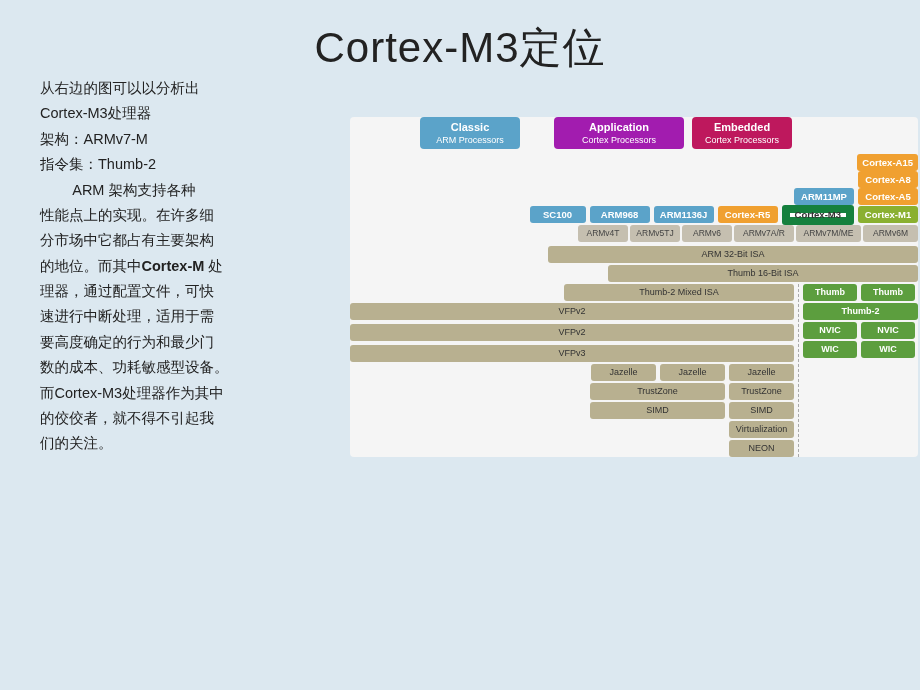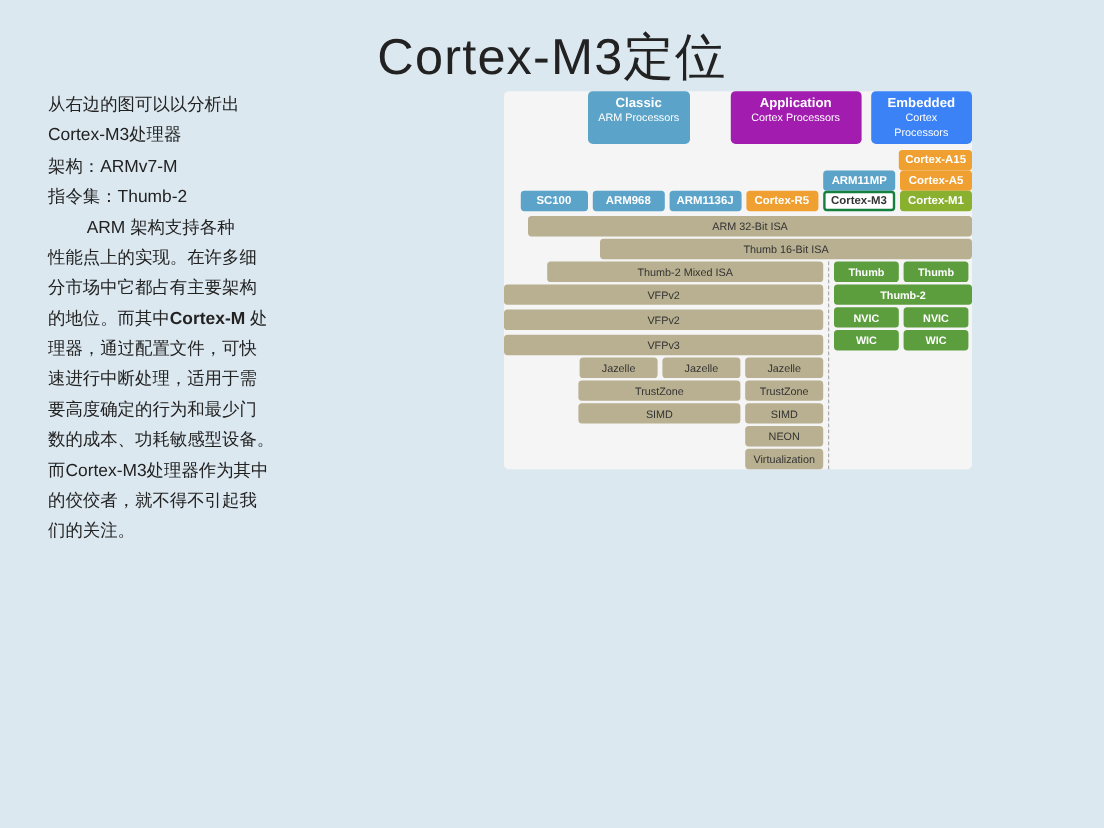--- a/index.html
+++ b/index.html
@@ -23,21 +23,21 @@
       text-align: center;
       font-size: 42px;
       font-weight: 300;
       color: #222;
       letter-spacing: 1px;
     }
 
     .content-area {
       display: flex;
       gap: 30px;
-      align-items: flex-start;
+      align-items: flex-end;
     }
 
     .text-panel {
       width: 280px;
       font-size: 14px;
       color: #222;
       line-height: 1.7;
       flex-shrink: 0;
     }
 
@@ -45,35 +45,35 @@
       flex: 1;
       display: flex;
       flex-direction: column;
       align-items: center;
     }
 
     
     .diagram {
       background: #f5f5f5;
       border-radius: 4px;
-      width: 390px;
+      width: 568px;
       font-size: 11px;
     }
 
     .category-badge {
       border-radius: 4px;
       padding: 4px 8px;
       text-align: center;
       font-size: 11px;
       font-weight: bold;
       color: white;
     }
     .cat-classic { background: #5ba3c9; width: 100px; }
     .cat-application { background: #a21caf; width: 130px; }
-    .cat-embedded { background: #3b82f6; width: 100px; }
+    .cat-embedded { background: #be185d; width: 100px; }
 
     .cat-sub {
       font-size: 9px;
       font-weight: normal;
     }
 
     .grid-row {
       display: flex;
       gap: 4px;
       align-items: center;
@@ -92,21 +92,21 @@
       justify-content: center;
       min-width: 56px;
     }
 
     .cell-w60 { min-width: 60px; }
 
     .c-blue { background: #5ba3c9; color: white; }
     .c-orange { background: #f0a030; color: white; }
     .c-green { background: #8ab030; color: white; }
     .c-beige { background: #c5bfb0; color: #444; font-weight: normal; }
-    .c-white-orange { background: white; border: 2px solid #15803d; color: #333; }
+    .c-white-orange { background: white; border: 8px solid #15803d; color: #333; }
     .c-green2 { background: #5c9e3e; color: white; }
     .c-tan { background: #b8b090; color: #333; font-weight: normal; }
   </style>
 </head>
 <body>
 
 <div class="page">
   <h1 class="title">Cortex-M3定位</h1>
 
   <div class="content-area">
@@ -144,37 +144,48 @@
           <div class="category-badge cat-embedded" style="margin-left:4px;">
             Embedded<br><span class="cat-sub">Cortex Processors</span>
           </div>
         </div>
 
         <div class="grid-row">
           <div class="cell c-orange cell-w60">Cortex-A15</div>
         </div>
 
 
+        <div class="grid-row">
+          <div class="cell c-orange cell-w60">Cortex-A8</div>
+        </div>
 
         <div class="grid-row">
           <div class="cell c-blue cell-w60">ARM11MP</div>
           <div class="cell c-orange cell-w60">Cortex-A5</div>
         </div>
 
 
         <div class="grid-row">
           <div class="cell c-blue cell-w56">SC100</div>
           <div class="cell c-blue cell-w60">ARM968</div>
           <div class="cell c-blue cell-w60">ARM1136J</div>
           <div class="cell c-orange cell-w60">Cortex-R5</div>
           <div class="cell c-white-orange cell-w60">Cortex-M3</div>
           <div class="cell c-green cell-w60">Cortex-M1</div>
         </div>
 
 
+        <div class="grid-row" style="gap:2px;">
+          <div class="cell c-beige" style="min-width:50px; font-size:8.5px;">ARMv4T</div>
+          <div class="cell c-beige" style="min-width:50px; font-size:8.5px;">ARMv5TJ</div>
+          <div class="cell c-beige" style="min-width:50px; font-size:8.5px;">ARMv6</div>
+          <div class="cell c-beige" style="min-width:60px; font-size:8.5px;">ARMv7A/R</div>
+          <div class="cell c-beige" style="min-width:65px; font-size:8.5px;">ARMv7M/ME</div>
+          <div class="cell c-beige" style="min-width:55px; font-size:8.5px;">ARMv6M</div>
+        </div>
 
         <div style="height:4px;"></div>
 
         <div style="display:flex; justify-content:flex-end;">
           <div class="cell c-tan" style="min-width:370px; font-size:9px; font-weight:normal;">ARM 32-Bit ISA</div>
         </div>
 
         <div style="height:2px;"></div>
 
         <div style="display:flex; justify-content:flex-end;">
@@ -207,25 +218,25 @@
               <div class="cell c-tan" style="min-width:135px; font-size:9px; font-weight:normal;">TrustZone</div>
               <div class="cell c-tan" style="min-width:65px; font-size:9px; font-weight:normal;">TrustZone</div>
             </div>
 
             <div style="display:flex; gap:4px; justify-content:flex-end;">
               <div class="cell c-tan" style="min-width:135px; font-size:9px; font-weight:normal;">SIMD</div>
               <div class="cell c-tan" style="min-width:65px; font-size:9px; font-weight:normal;">SIMD</div>
             </div>
 
             <div style="display:flex; justify-content:flex-end;">
+              <div class="cell c-tan" style="min-width:65px; font-size:9px; font-weight:normal;">Virtualization</div>
+            </div>
+
+            <div style="display:flex; justify-content:flex-end;">
               <div class="cell c-tan" style="min-width:65px; font-size:9px; font-weight:normal;">NEON</div>
-            </div>
-
-            <div style="display:flex; justify-content:flex-end;">
-              <div class="cell c-tan" style="min-width:65px; font-size:9px; font-weight:normal;">Virtualization</div>
             </div>
           </div>
 
           <div style="display:flex; flex-direction:column; gap:2px; border-left:1px dashed #aaa; padding-left:4px;">
 
             <div style="display:flex; gap:4px;">
               <div class="cell c-green2" style="min-width:54px; font-size:9px;">Thumb</div>
               <div class="cell c-green2" style="min-width:54px; font-size:9px;">Thumb</div>
             </div>
 

